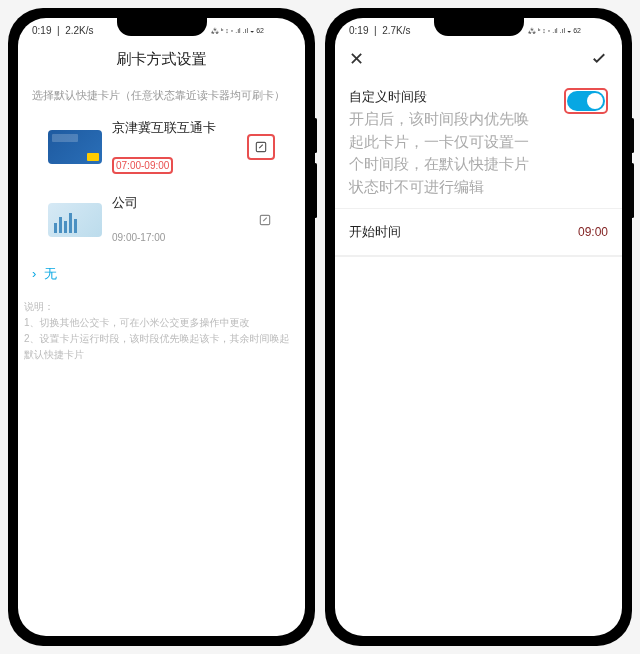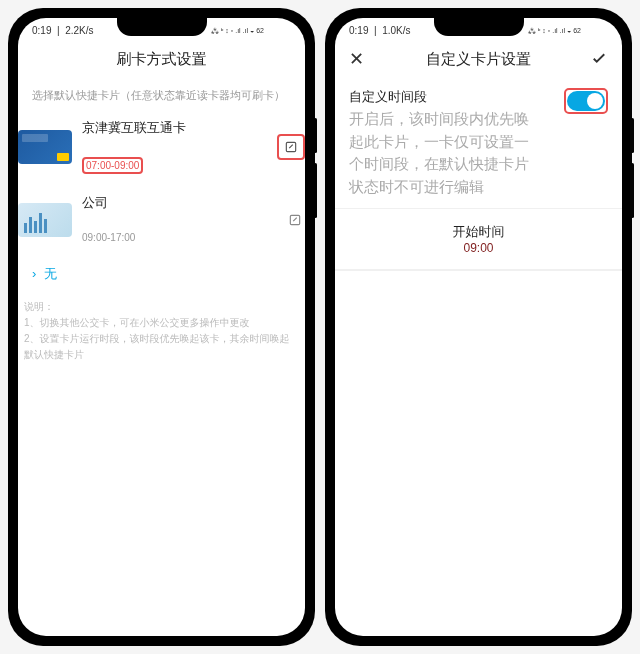--- a/index.html
+++ b/index.html
@@ -67,21 +67,21 @@
   }
   .content { flex: 1; overflow: hidden; }
   .hint {
     font-size: 11px;
     color: #999;
     padding: 10px 14px 6px;
   }
   .card-row {
     display: flex;
     align-items: center;
-    padding: 10px 0;
+    padding: 10px 30px;
     gap: 10px;
   }
   .card-img {
     width: 54px; height: 34px;
     border-radius: 4px;
     background: linear-gradient(135deg,#1e5aa0,#2a6fb8);
     position: relative;
     overflow: hidden;
   }
   .card-img.green { background: linear-gradient(135deg,#d6e9f5,#bcdcec); }
@@ -119,21 +119,21 @@
   .section .sub { font-size: 15px; color:#aaa; line-height:1.5; margin-top:2px;}
   .toggle {
     width: 38px; height: 20px; background:#07a7e3; border-radius:10px; position:relative;
   }
   .toggle::after{
     content:""; position:absolute; right:2px; top:2px; width:16px; height:16px; background:#fff; border-radius:50%;
   }
   .hl-toggle-wrap { border:2px solid #e94f4f; border-radius:5px; padding:1px;}
   .row {
     display:flex; justify-content:space-between; align-items:center;
-    padding: 14px; font-size: 13px; color:#222;flex-direction:column;
+    padding: 14px; font-size: 13px; color:#222;
   }
   .row .val { color:#7f1d1d; font-size:12px;}
   .divider { height:1px; background:#f0f0f0; margin:0 0;}
   .side-btn { position:absolute; background:#000; border-radius:2px;}
   .side-r1 { right:-2px; top:110px; width:3px; height:35px;}
   .side-r2 { right:-2px; top:155px; width:3px; height:55px;}
 </style>
 </head>
 <body>
 
@@ -216,31 +216,30 @@
 
 <div class="phone">
   <div class="notch"></div>
   <div class="side-btn side-r1"></div>
   <div class="side-btn side-r2"></div>
   <div class="screen">
     <div class="statusbar">
       <div>
         <span>0:19</span>
         <span>&nbsp;|&nbsp;</span>
-        <span>1.0K/s</span>
+        <span>2.7K/s</span>
       </div>
       <div class="right">
         <svg width="80" height="10" viewBox="0 0 160 20">
           <text x="0" y="15" font-size="14" fill="#333">⁂  ᵇ ↕ ▫ .ıl .ıl ◒ 62</text>
         </svg>
       </div>
     </div>
     <div class="titlebar">
       <span class="close">✕</span>
-      <span>自定义卡片设置</span>
       <span class="confirm">
         <svg width="18" height="18" viewBox="0 0 24 24" fill="none" stroke="#333" stroke-width="2.5">
             <path d="M5 13l4 4 10-10"></path>
           </svg>
       </span>
     </div>
     <div class="content">
       <div class="section">
         <div class="txt">
           <div class="title">自定义时间段</div>

